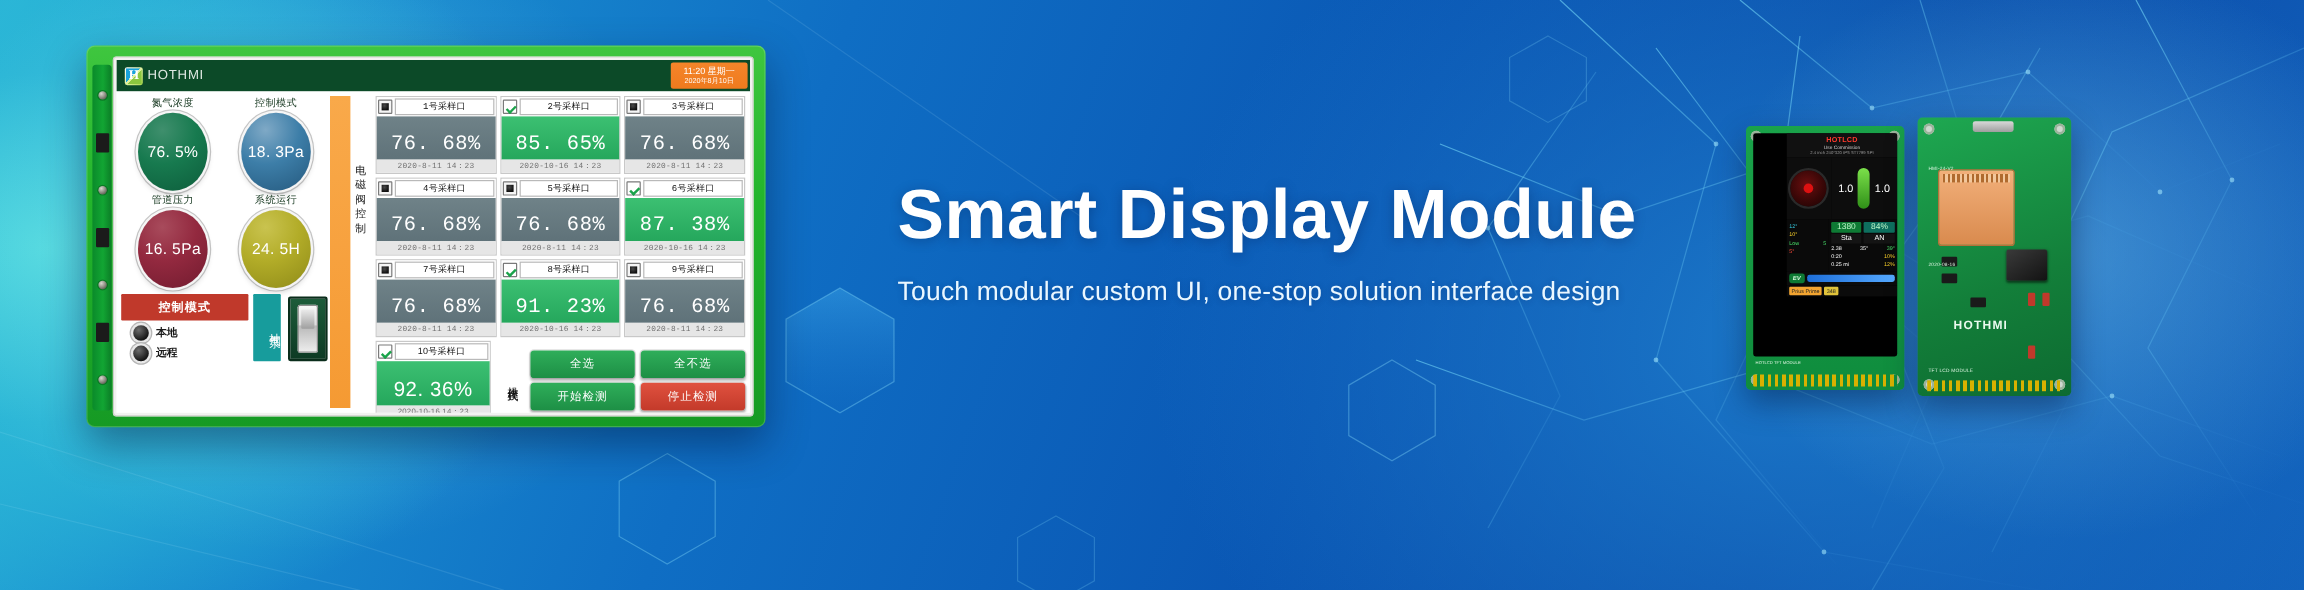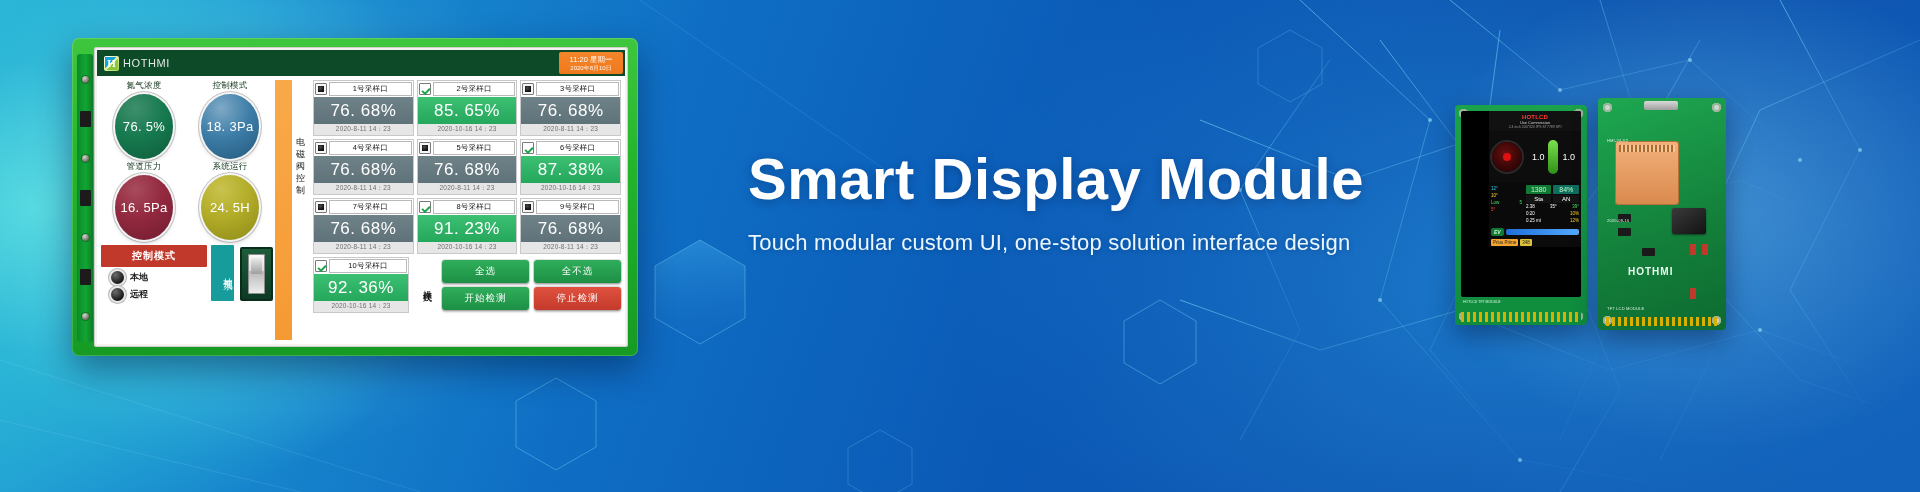--- a/index.html
+++ b/index.html
@@ -164,21 +164,21 @@
     width:17px; background:linear-gradient(180deg,#f9a94a,#f59a33);
     margin:4px 0 4px 0;
   }
   .band-label {
     width:18px; font-size:9px; color:#1a1a1a; text-align:center;
     line-height:12px; padding-top:60px; letter-spacing:1px;
   }
 
   
   .col-right { flex:1; padding:4px 4px 3px 3px; }
-  .samp-grid { display:grid; grid-template-columns:repeat(3,1fr); gap:3px; }
+  .samp-grid { display:grid; grid-template-columns:repeat(3,1fr); gap:3px;font-family:Liberation Mono, monospace; }
   .samp-card { border:1px solid #c8c8c8; background:#fff; }
   .samp-head { display:flex; align-items:center; gap:2px; padding:1px 1px; background:#fff; }
   .chk {
     width:12px; height:12px; flex:none; border:1px solid #7a7a7a;
     background:#f5f5f5; position:relative; border-radius:1px;
   }
   .chk.on { background:#ffffff; }
   .chk.on:after {
     content:""; position:absolute; left:2px; top:4px; width:6px; height:3px;
     border-left:2px solid #1aa34a; border-bottom:2px solid #1aa34a;
@@ -186,21 +186,21 @@
   }
   .chk.off:after {
     content:""; position:absolute; inset:2px;
     background:radial-gradient(circle at 40% 35%, #4a4a4a, #101010 70%);
   }
   .samp-name {
     flex:1; border:1px solid #b9b9b9; background:#fff;
     font-size:7.5px; text-align:center; color:#111; padding:1px 0; letter-spacing:.2px;
   }
   .samp-val {
-    font-size:17px; color:#fff; text-align:center; padding:4px 0 3px; letter-spacing:.5px;
+    font-size:17px; color:#fff; text-align:center; padding:14px 0 3px; letter-spacing:.5px;
   }
   .samp-time { font-size:6.5px; text-align:center; color:#6f6f6f; background:#e6e6e6; padding:1px 0; letter-spacing:.2px; }
   .v-grey  { background:linear-gradient(180deg,#6f8288,#5f7279); }
   .v-green { background:linear-gradient(180deg,#3cc072,#25a75c); }
 
   .bottom-row { display:flex; gap:3px; margin-top:3px; }
   .bottom-row .samp-card { width:96px; }
   .op-area { flex:1; display:flex; align-items:stretch; gap:4px; padding-left:4px; }
   .op-vert {
     width:22px; font-size:9px; color:#111; text-align:center;

